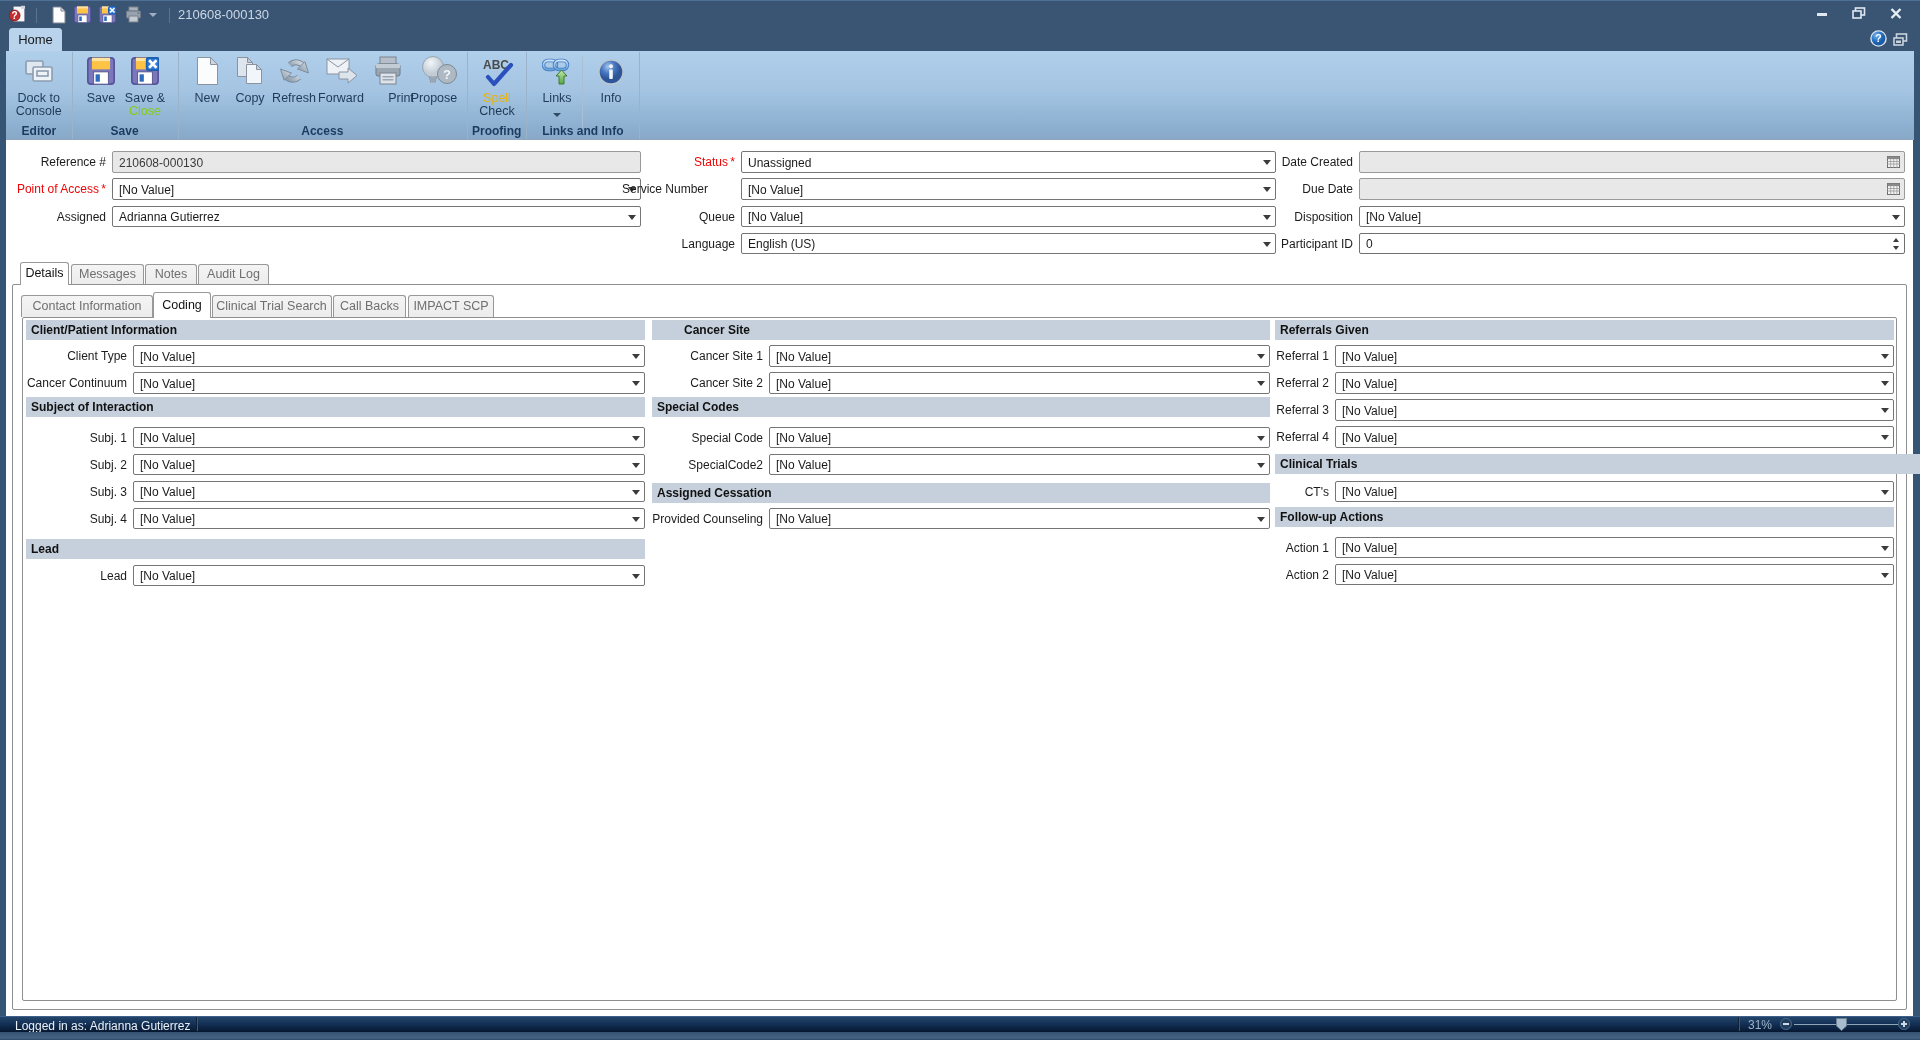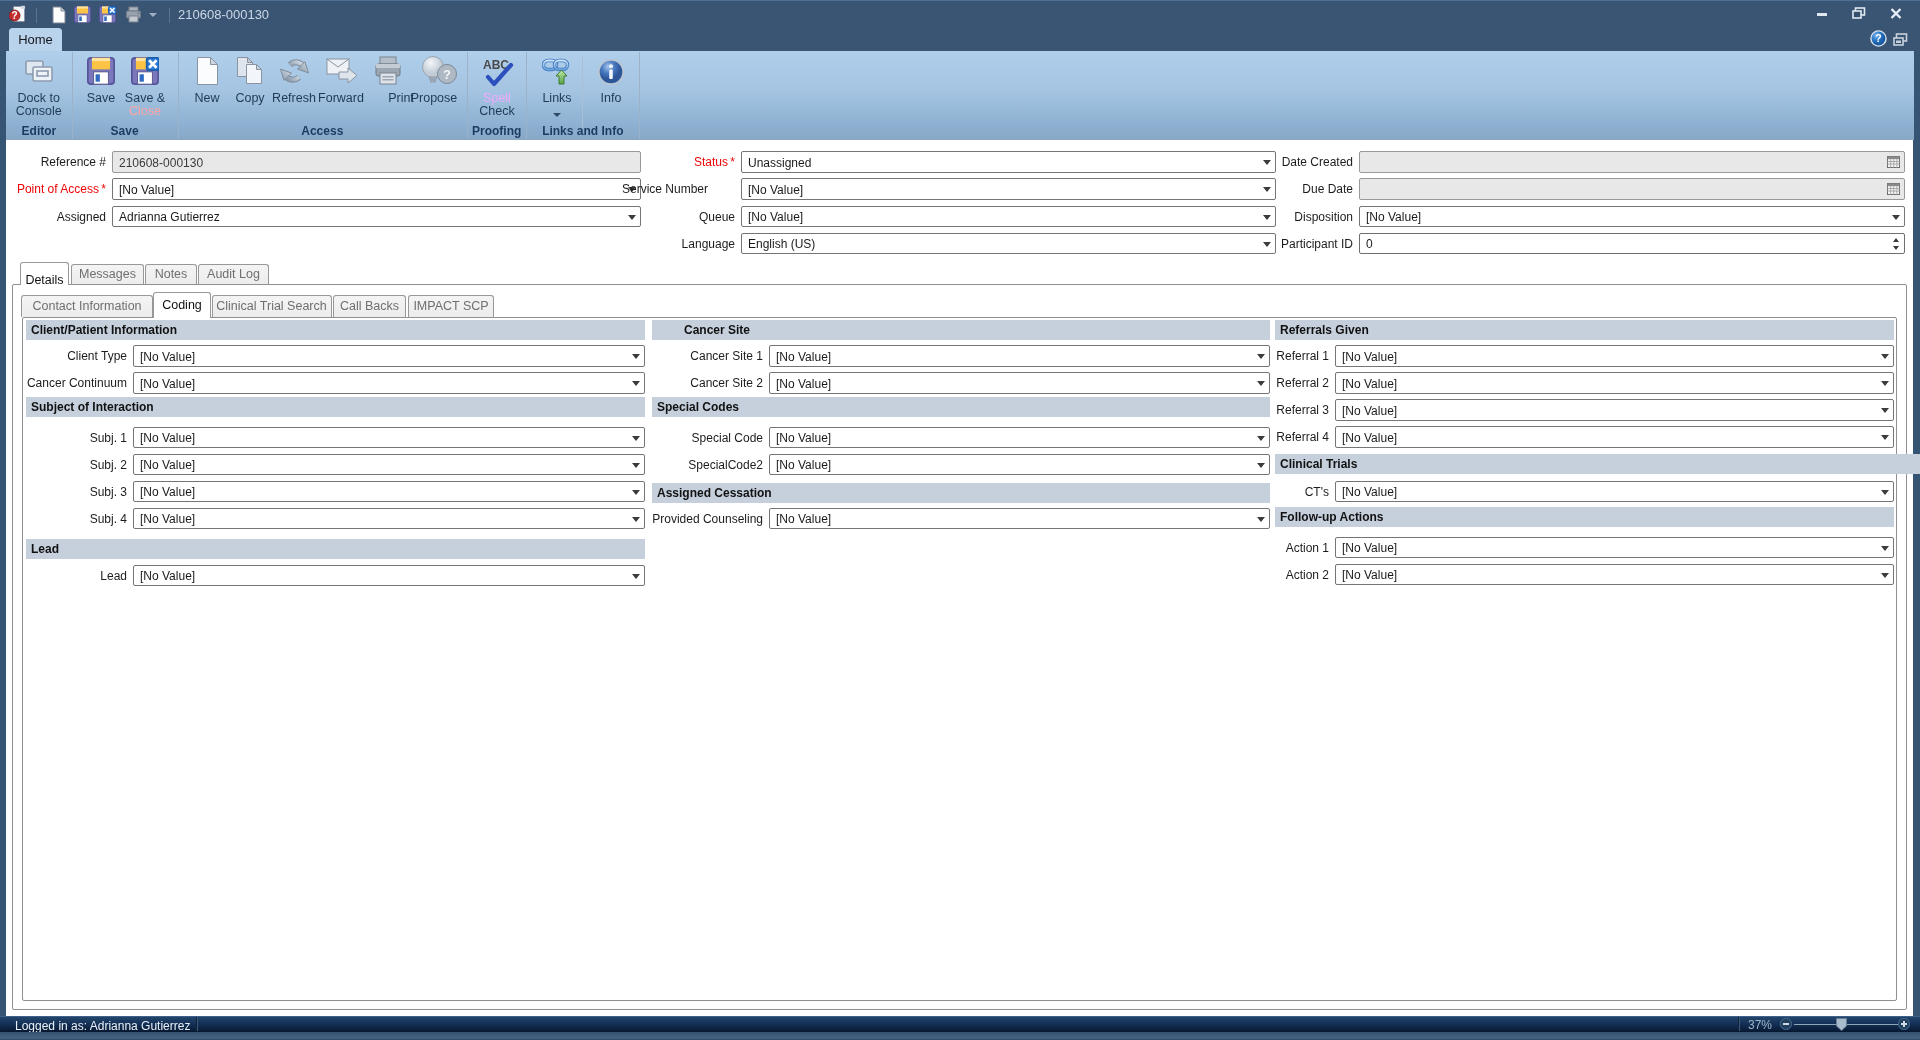--- a/index.html
+++ b/index.html
@@ -113,21 +113,21 @@
 <rect x="0.5" y="0.5" width="16" height="16" rx="2" fill="#7a78bb" stroke="#55539a"></rect>
 <rect x="3" y="0.5" width="11" height="7" fill="#fdc345"></rect>
 <rect x="3" y="0.5" width="11" height="2" fill="#fde39d"></rect>
 <rect x="4" y="9" width="9" height="7.5" fill="#fff" stroke="#5a5890" stroke-width="0.6"></rect>
 <rect x="5.2" y="10.5" width="2.6" height="4.5" fill="#2e6bc0"></rect>
 <rect x="9.5" y="0.5" width="7.5" height="7.5" rx="1.2" fill="#2f7bd6" stroke="#1b5eae"></rect>
     <path d="M11 2 l4.5 4.5 M15.5 2 l-4.5 4.5" stroke="#fff" stroke-width="1.6"></path>
 </svg>
 <div class="rtxt" style="left:41px;top:90.5px;width:120px;color:#1f3a57;">Save</div>
 <div class="rtxt" style="left:85px;top:90.5px;width:120px;color:#1f3a57;">Save &amp;</div>
-<div class="rtxt" style="left:85px;top:104.0px;width:120px;color:#fca5a5;">Close</div>
+<div class="rtxt" style="left:85px;top:104.0px;width:120px;color:#84cc16;">Close</div>
 <svg class="abs" style="left:196px;top:56px" width="23" height="30" viewBox="0 0 23 30">
 <path d="M1.5 1.5 h13 l7 7 v20 h-20 z" fill="#fbfcfd" stroke="#8a94a1"></path>
 <path d="M14.5 1.5 l7 7 h-7 z" fill="#cfd6df" stroke="#8a94a1"></path>
 </svg>
 <div class="rtxt" style="left:147px;top:90.5px;width:120px;color:#1f3a57;">New</div>
 <svg class="abs" style="left:236px;top:56px" width="30" height="30" viewBox="0 0 30 30">
 <path d="M1.5 1.5 h10 l5 5 v14 h-15 z" fill="#dee5ec" stroke="#8a94a1"></path>
 <path d="M11.5 1.5 l5 5 h-5 z" fill="#c2cbd6" stroke="#8a94a1"></path>
 <path d="M10.5 8.5 h10 l5 5 v14 h-15 z" fill="#f2f5f9" stroke="#8a94a1"></path>
 <path d="M20.5 8.5 l5 5 h-5 z" fill="#ccd4de" stroke="#8a94a1"></path>
@@ -176,21 +176,21 @@
 <rect x="10.5" y="22" width="7" height="2" fill="#aab4bf" stroke="#8b96a2" stroke-width="0.8"></rect>
 <rect x="11.5" y="25" width="5" height="2" fill="#aab4bf" stroke="#8b96a2" stroke-width="0.8"></rect>
 <circle cx="28" cy="19" r="9.5" fill="#aeb9c4" stroke="#7c8894"></circle>
 <text x="28" y="24" font-size="13" font-weight="bold" fill="#f2f5f8" text-anchor="middle" font-family="Liberation Sans">?</text>
 </svg>
 <div class="rtxt" style="left:374px;top:90.5px;width:120px;color:#1f3a57;">Propose</div>
 <svg class="abs" style="left:481px;top:57px" width="33" height="30" viewBox="0 0 33 30">
 <text x="2" y="12" font-size="12" font-weight="bold" fill="#4a4a4a" font-family="Liberation Sans">ABC</text>
 <path d="M7 20 l6 7 L30 8" fill="none" stroke="#2b50bd" stroke-width="4.2" stroke-linecap="round" stroke-linejoin="round"></path>
 </svg>
-<div class="rtxt" style="left:437px;top:90.5px;width:120px;color:#f0abfc;">Spell</div>
+<div class="rtxt" style="left:437px;top:90.5px;width:120px;color:#eab308;">Spell</div>
 <div class="rtxt" style="left:437px;top:104.0px;width:120px;color:#1f3a57;">Check</div>
 <svg class="abs" style="left:542px;top:58px" width="31" height="28" viewBox="0 0 31 28">
 <defs>
       <linearGradient id="lk" x1="0" y1="0" x2="0" y2="1">
         <stop offset="0%" stop-color="#cfe5f7"></stop>
         <stop offset="100%" stop-color="#6aa3d8"></stop>
       </linearGradient>
 <linearGradient id="ga" x1="0" y1="0" x2="0" y2="1">
         <stop offset="0%" stop-color="#bfe8a9"></stop>
         <stop offset="100%" stop-color="#57a545"></stop>
@@ -254,21 +254,21 @@
       <rect x="0.5" y="0.5" width="12" height="2.6" fill="#8a8a8a"></rect>
       <path d="M3.7 3 v9 M6.8 3 v9 M9.9 3 v9 M0 5.5 h13 M0 8 h13" stroke="#9a9a9a" stroke-width="0.8"></path>
     </svg>
   </div>
 <div class="cb" style="left:1359px;top:205.5px;width:546px;">[No Value]</div>
 <div class="abs" style="left:1359px;top:232.5px;width:546px;height:21.5px;border:1px solid #6f6f6f;border-radius:2px;background:#fff;font-size:12px;color:#1a1a1a;padding:3.5px 0 0 6px;">0
 <span style="position:absolute;right:5px;top:4px;width:0;height:0;border-left:3.5px solid transparent;border-right:3.5px solid transparent;border-bottom:4px solid #3b3b3b;"></span>
 <span style="position:absolute;right:5px;top:12px;width:0;height:0;border-left:3.5px solid transparent;border-right:3.5px solid transparent;border-top:4px solid #3b3b3b;"></span>
 </div>
 <div class="panel" style="left:12px;top:283.5px;width:1895px;height:726px;"></div>
-<div class="tab tab-on" style="left:20px;top:262px;width:49px;height:22.5px;padding-top:10px;">Details</div>
+<div class="tab tab-on" style="left:20px;top:262px;width:49px;height:22.5px;padding-top:3px;">Details</div>
 <div class="tab tab-off" style="left:71px;top:263.5px;width:73px;height:20px;padding-top:2.5px;">Messages</div>
 <div class="tab tab-off" style="left:145px;top:263.5px;width:52px;height:20px;padding-top:2.5px;">Notes</div>
 <div class="tab tab-off" style="left:198px;top:263.5px;width:71px;height:20px;padding-top:2.5px;">Audit Log</div>
 <div class="panel" style="left:22px;top:316.5px;width:1875px;height:684px;"></div>
 <div class="tab tab-off" style="left:21px;top:294.5px;width:132px;height:22px;padding-top:3.5px;">Contact Information</div>
 <div class="tab tab-on" style="left:153px;top:292px;width:58px;height:25.5px;padding-top:5px;">Coding</div>
 <div class="tab tab-off" style="left:211.5px;top:294.5px;width:120px;height:22px;padding-top:3.5px;">Clinical Trial Search</div>
 <div class="tab tab-off" style="left:333px;top:294.5px;width:73px;height:22px;padding-top:3.5px;">Call Backs</div>
 <div class="tab tab-off" style="left:408px;top:294.5px;width:86px;height:22px;padding-top:3.5px;">IMPACT SCP</div>
 <div class="sec" style="left:26px;top:319.5px;width:619px;">Client/Patient Information</div>
@@ -317,21 +317,21 @@
 <div class="lb" style="left:1109px;top:540.5px;width:220px;">Action 1</div>
 <div class="cb" style="left:1335px;top:536.5px;width:559px;">[No Value]</div>
 <div class="lb" style="left:1109px;top:567.5px;width:220px;">Action 2</div>
 <div class="cb" style="left:1335px;top:563.5px;width:559px;">[No Value]</div>
 <div class="abs" style="left:0;top:1016px;width:1920px;height:16px;background:linear-gradient(#24456a,#15335a 40%,#071831);border-top:1px solid #3e608a;"></div>
 <div class="abs" style="left:15px;top:1018.5px;font-size:12px;color:#e9f0f7;">Logged in as: Adrianna Gutierrez</div>
 <div class="abs" style="left:196px;top:1017px;width:1px;height:14px;background:#0e2238;"></div>
 <div class="abs" style="left:197px;top:1017px;width:1px;height:14px;background:#3a5878;"></div>
 <div class="abs" style="left:1738px;top:1017px;width:1px;height:14px;background:#0e2238;"></div>
 <div class="abs" style="left:1739px;top:1017px;width:1px;height:14px;background:#3a5878;"></div>
-<div class="abs" style="left:1748px;top:1017.5px;font-size:12px;color:#9fb3c8;">37%</div>
+<div class="abs" style="left:1748px;top:1017.5px;font-size:12px;color:#9fb3c8;">31%</div>
 <div class="abs" style="left:1780px;top:1018px;width:11.5px;height:11.5px;border-radius:50%;background:#223f5e;border:1px solid #486d92;"></div>
 <div class="abs" style="left:1783px;top:1023px;width:6px;height:1.5px;background:#cfdae6;"></div>
 <div class="abs" style="left:1794px;top:1023.5px;width:105px;height:1px;background:#8fa5ba;"></div>
 <div class="abs" style="left:1794px;top:1024.5px;width:105px;height:1px;background:#122b45;"></div>
 <svg class="abs" style="left:1836px;top:1017.5px" width="11" height="13" viewBox="0 0 11 13">
 <path d="M0.5 0.5 h10 v7.5 l-5 4.5 -5 -4.5 z" fill="#a8bccd" stroke="#6b8095"></path>
 </svg>
 <div class="abs" style="left:1898px;top:1018px;width:11.5px;height:11.5px;border-radius:50%;background:#223f5e;border:1px solid #486d92;"></div>
 <div class="abs" style="left:1901px;top:1023px;width:6px;height:1.5px;background:#cfdae6;"></div>
 <div class="abs" style="left:1903.2px;top:1020.7px;width:1.5px;height:6px;background:#cfdae6;"></div>

